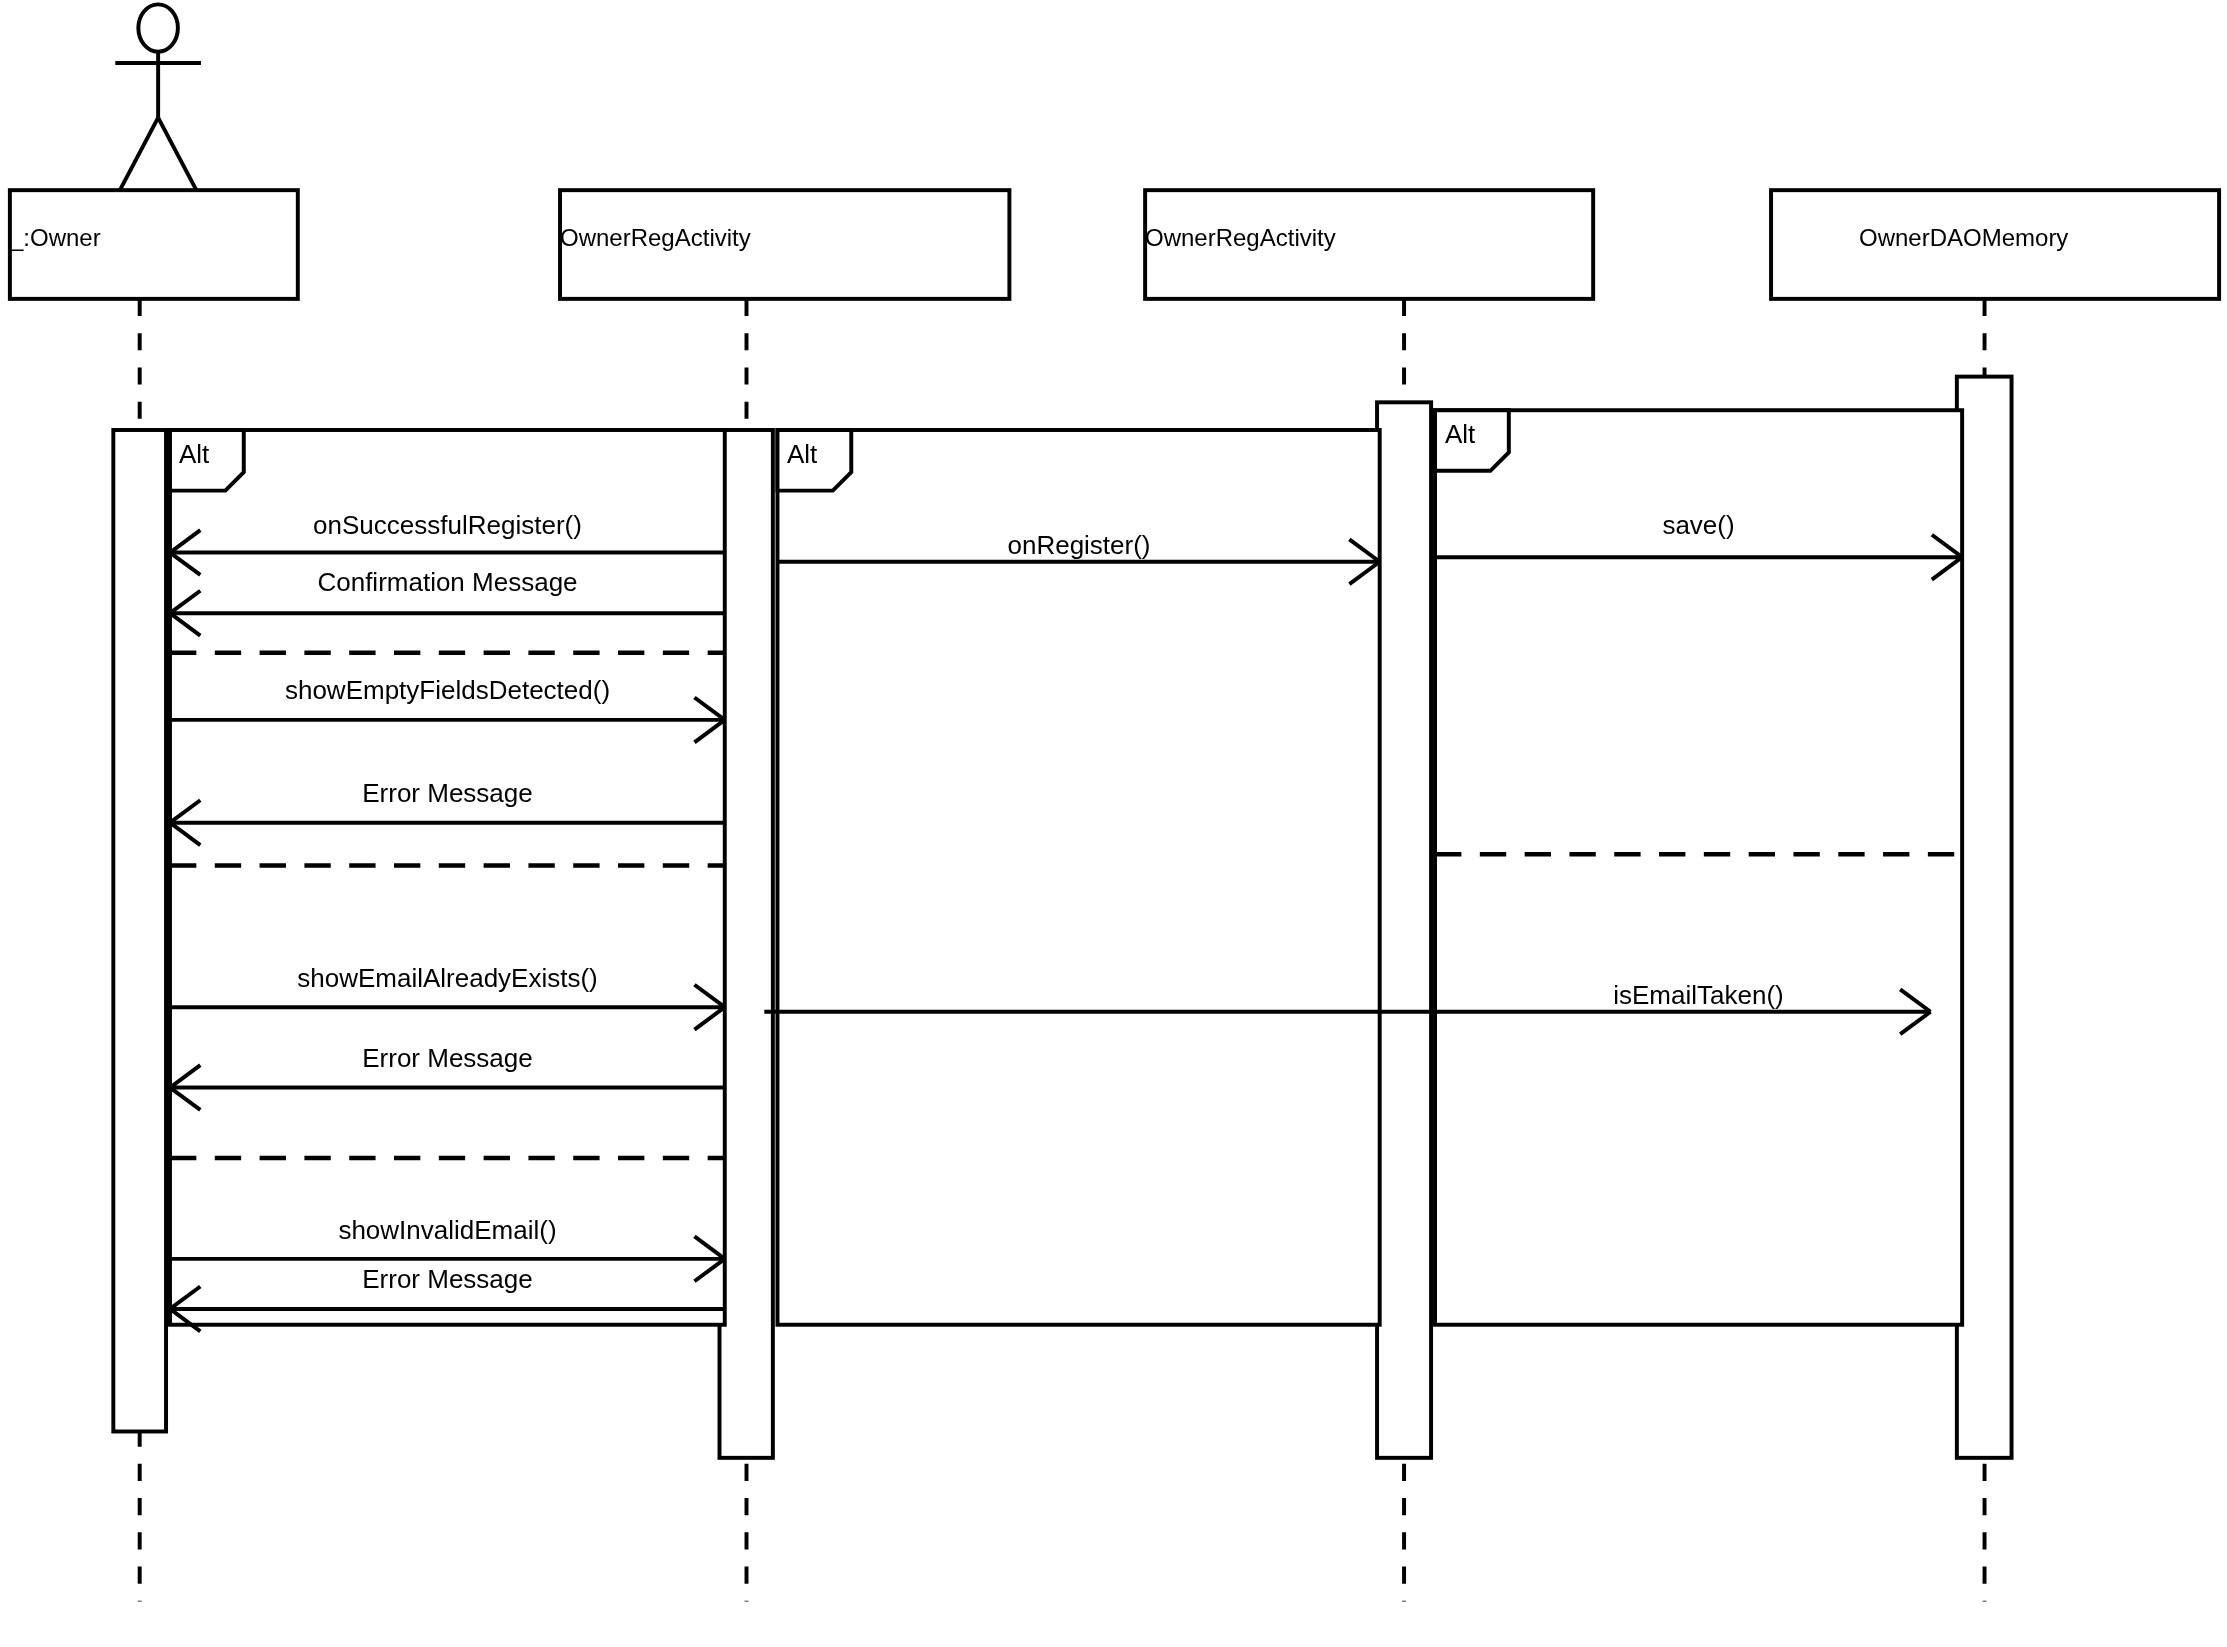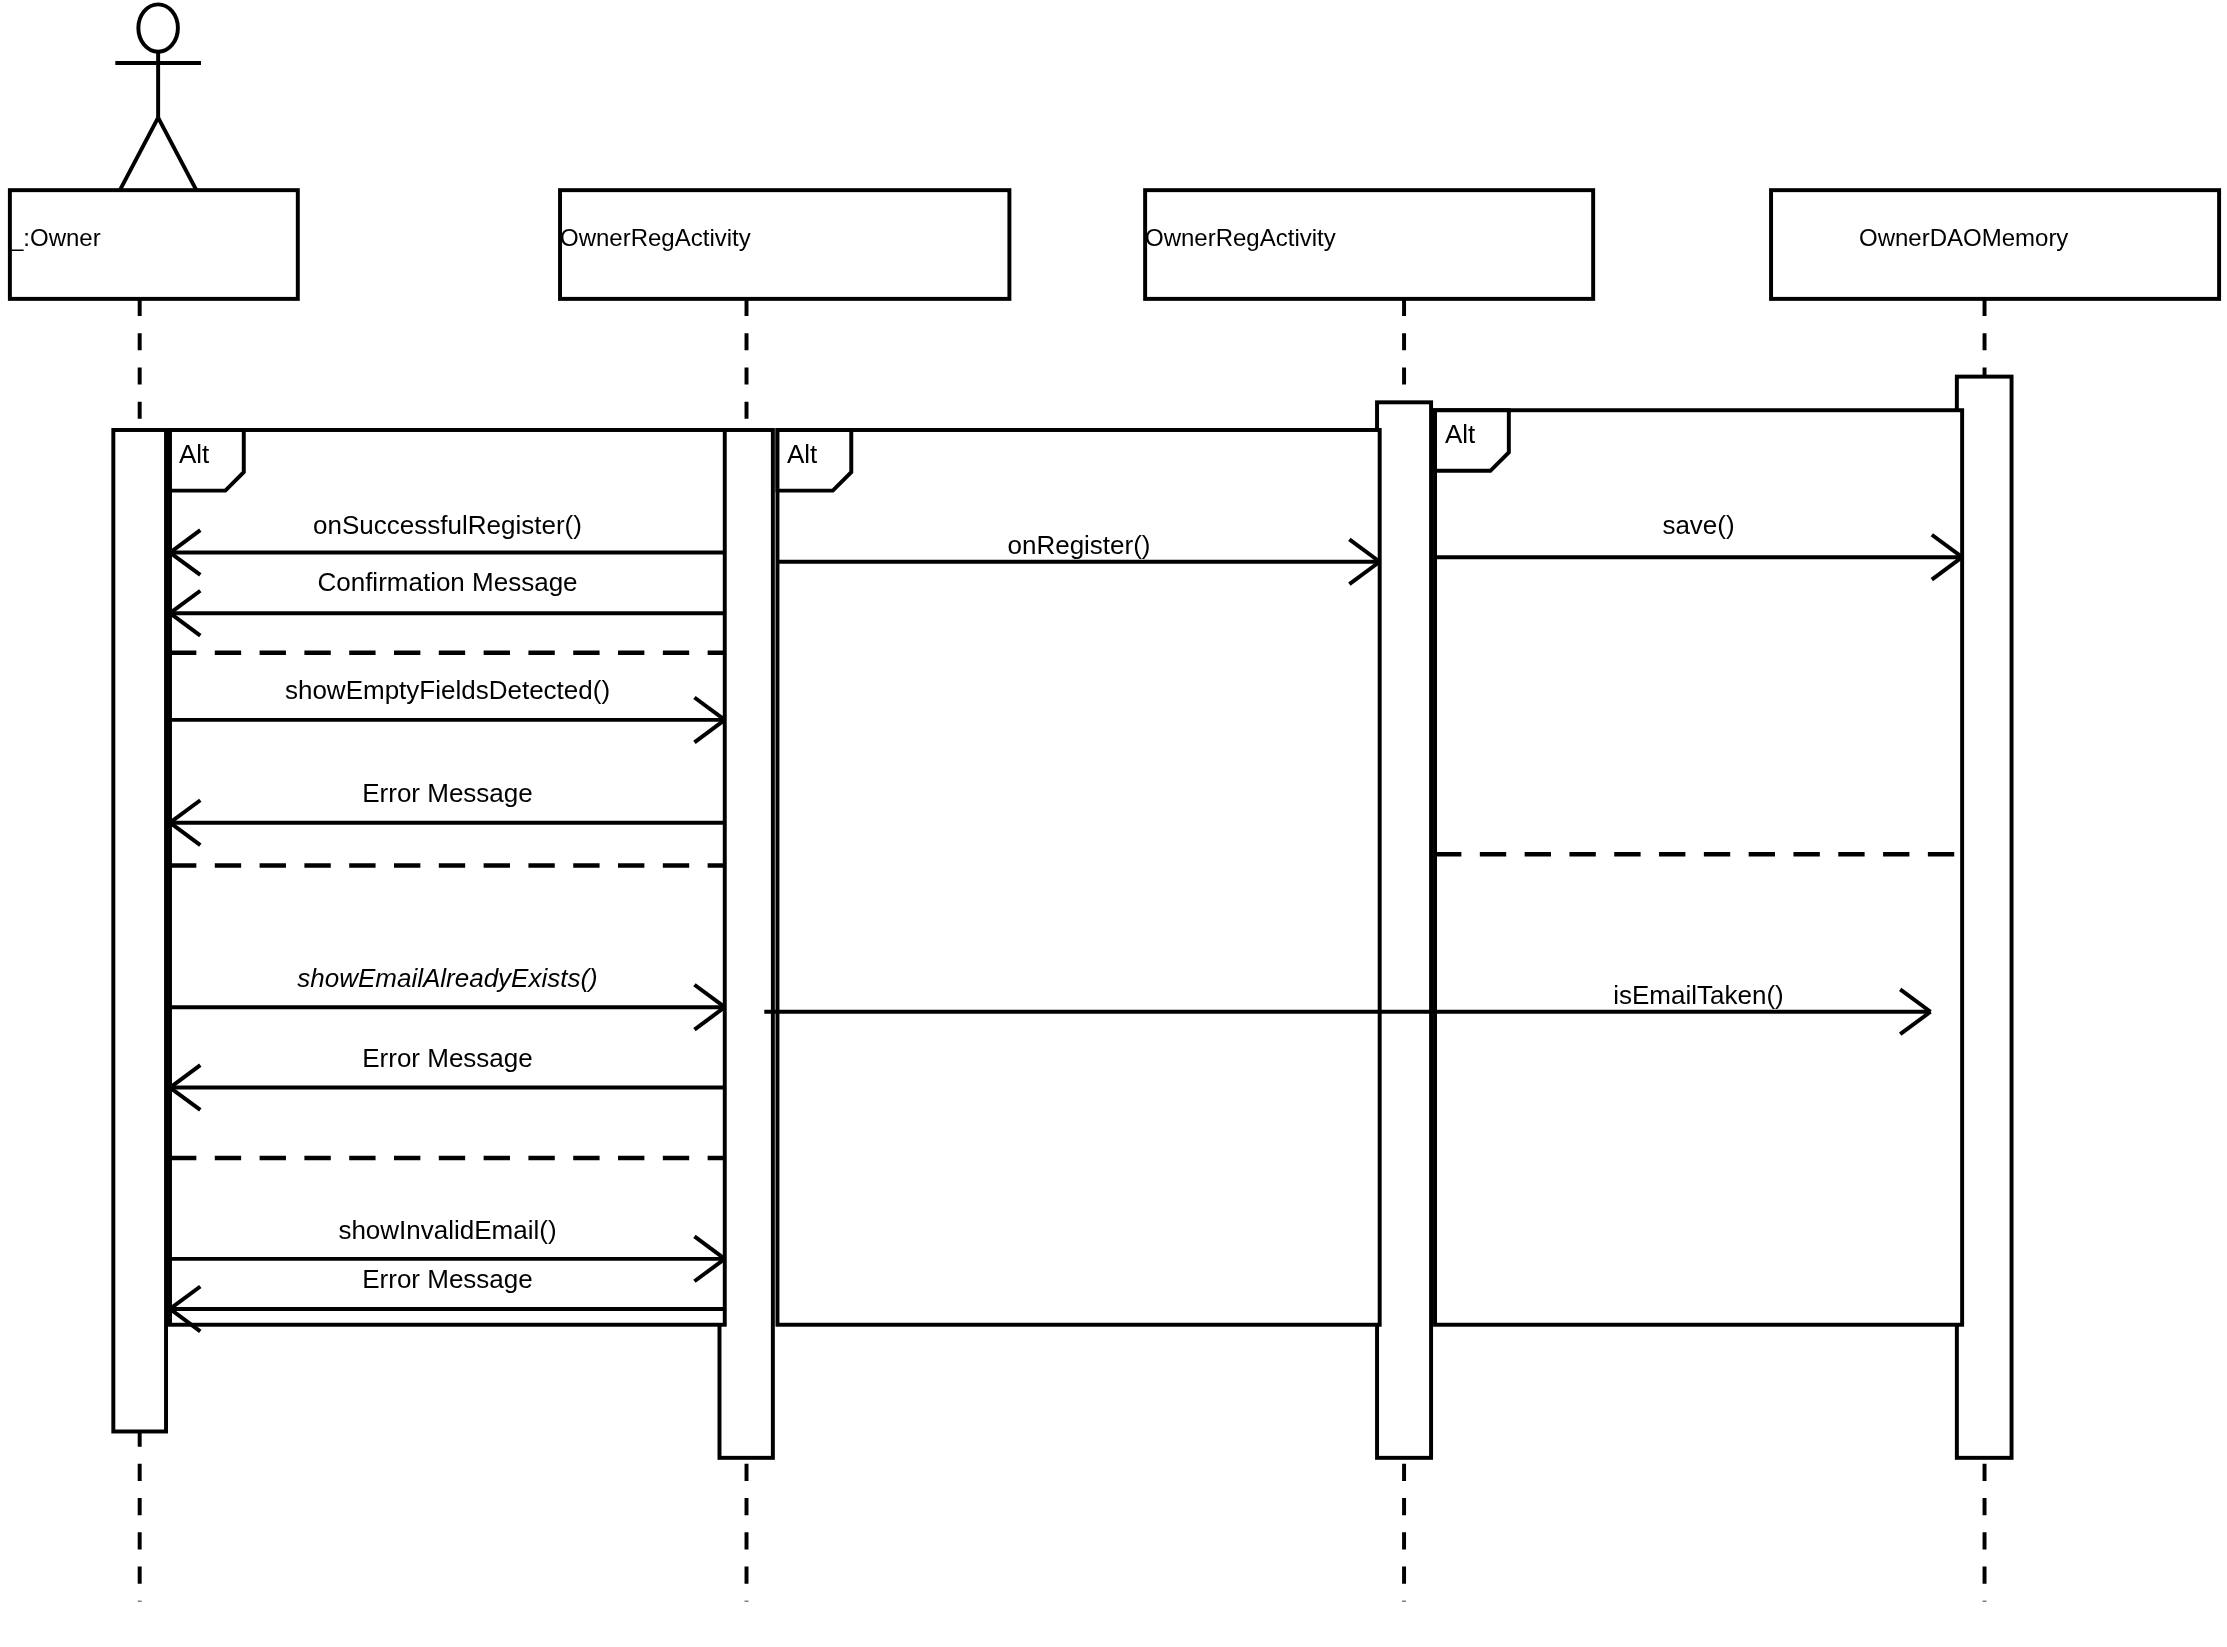--- a/index.html
+++ b/index.html
@@ -83,21 +83,21 @@
       <div class="lbl participant-name" style="left: 560px; top: 224px; width: 449px;">OwnerRegActivity</div>
       <div class="lbl participant-name" style="left: 1145px; top: 224px; width: 448px;">OwnerRegActivity</div>
       <div class="lbl participant-name" style="left: 1859px; top: 224px; width: 448px;">OwnerDAOMemory</div>
       <div class="lbl alt-label" style="left: 179px; top: 439px;">Alt</div>
       <div class="lbl alt-label" style="left: 787px; top: 439px;">Alt</div>
       <div class="lbl alt-label" style="left: 1445px; top: 419px;">Alt</div>
       <div class="lbl msg-label" style="left: 170px; top: 510px; width: 555px;">onSuccessfulRegister()</div>
       <div class="lbl msg-label" style="left: 170px; top: 567px; width: 555px;">Confirmation Message</div>
       <div class="lbl msg-label" style="left: 170px; top: 675px; width: 555px;">showEmptyFieldsDetected()</div>
       <div class="lbl msg-label" style="left: 170px; top: 778px; width: 555px;">Error Message</div>
-      <div class="lbl msg-label" style="left: 170px; top: 963px; width: 555px; font-style: italic;">showEmailAlreadyExists()</div>
+      <div class="lbl msg-label" style="left: 170px; top: 963px; width: 555px;">showEmailAlreadyExists()</div>
       <div class="lbl msg-label" style="left: 170px; top: 1043px; width: 555px;">Error Message</div>
       <div class="lbl msg-label" style="left: 170px; top: 1215px; width: 555px;">showInvalidEmail()</div>
       <div class="lbl msg-label" style="left: 170px; top: 1264px; width: 555px;">Error Message</div>
       <div class="lbl msg-label" style="left: 778px; top: 530px; width: 602px;">onRegister()</div>
       <div class="lbl msg-label" style="left: 1435px; top: 510px; width: 527px;">save()</div>
       <div class="lbl msg-label" style="left: 1435px; top: 980px; width: 527px;">isEmailTaken()</div>
     </div>
 </div>
 
 

